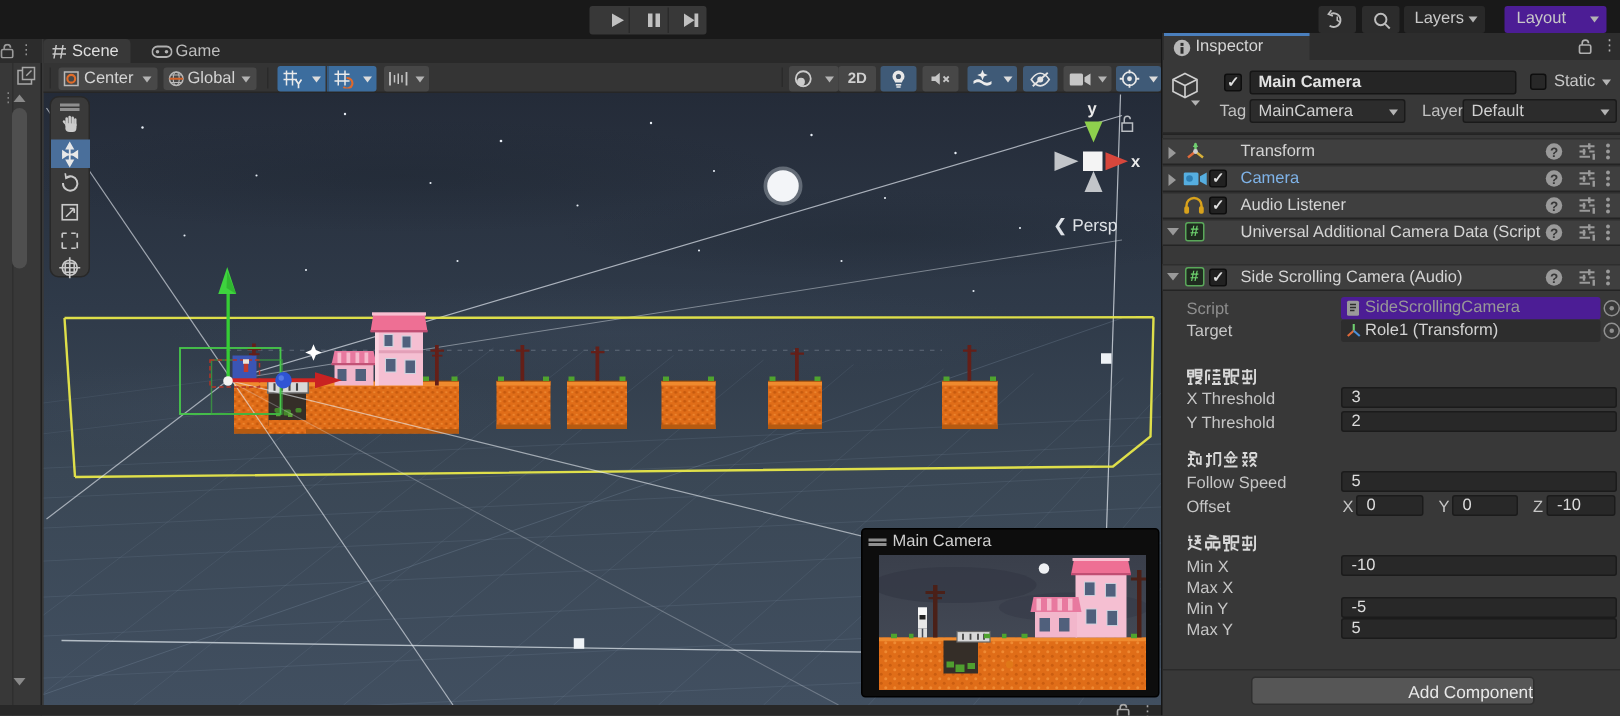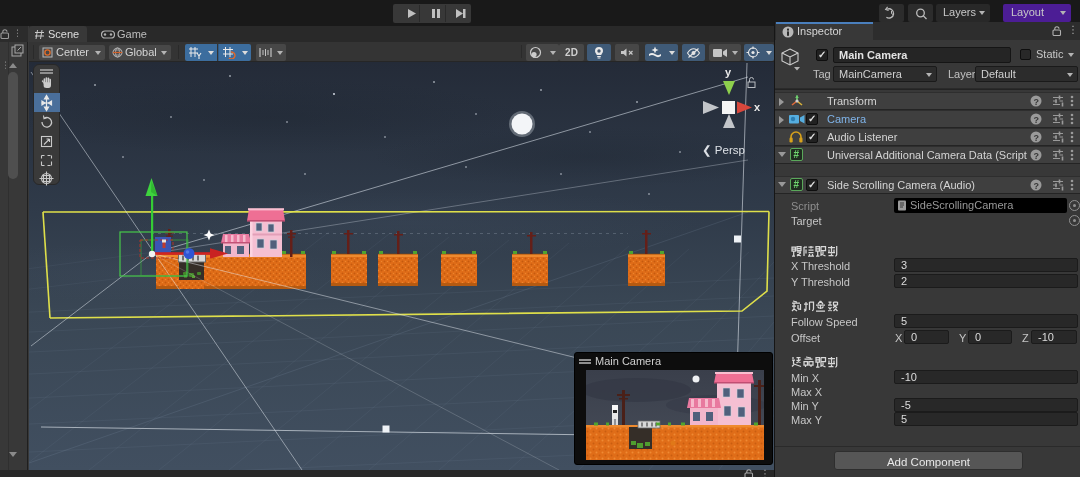--- a/index.html
+++ b/index.html
@@ -731,29 +731,39 @@
           <circle cx="44" cy="79" r="1.3" fill="#9a9a9a"></circle>
           <circle cx="44" cy="83" r="1.3" fill="#9a9a9a"></circle>
         </g>
  <use href="#hic" y="18"></use>
         <use href="#hic" y="36"></use>
         <use href="#hic" y="54"></use>
         <use href="#hic" y="84"></use>
 </svg>
 
 <span class="a lbl" style="left:16px;top:178px;color:#8e8e8e">Script</span>
-<div class="a" style="left:119px;top:176px;width:173px;height:15px;background:#000000;border-radius:2px">
+<div class="a" style="left:119px;top:176px;width:173px;height:15px;background:#4c1d95;border-radius:2px">
  <svg style="position:absolute;left:3px;top:2px" width="10" height="11">
           <rect x="1" y="0.5" width="8" height="10" rx="1" fill="#9a9a9a"></rect>
           <path d="M3 3 h4 M3 5 h4 M3 7 h3" stroke="#2d2d2d" stroke-width=".9"></path>
         </svg>
  <span style="position:absolute;left:16px;top:1px;font-size:11px;color:#989898">SideScrollingCamera</span>
       </div>
 <div class="a odot" style="left:294px;top:178px"></div>
 <span class="a lbl" style="left:16px;top:193px">Target</span>
+<div class="a" style="left:119px;top:191px;width:173px;height:15px;background:#2d2d2d;border-radius:2px">
+ <svg style="position:absolute;left:3px;top:2px" width="11" height="11">
+          <g stroke-width="1.4" fill="none">
+            <path d="M5.5 5.5 L5.5 1" stroke="#6fcf6f"></path>
+            <path d="M5.5 5.5 L1.5 9" stroke="#e06a3a"></path>
+            <path d="M5.5 5.5 L9.5 9" stroke="#4a90d9"></path>
+          </g>
+        </svg>
+ <span style="position:absolute;left:16px;top:1px;font-size:11px;color:#d2d2d2">Role1 (Transform)</span>
+      </div>
 <div class="a odot" style="left:294px;top:193px"></div>
 
 <svg class="a" style="left:16px;top:223px" width="50" height="12">
         <use href="#k1"></use>
         <use href="#k2" x="12"></use>
         <use href="#k3" x="24"></use>
         <use href="#k4" x="36"></use>
       </svg>
 <span class="a lbl" style="left:16px;top:238px">X Threshold</span>
 <div class="a fld" style="left:119px;top:236px">
@@ -802,15 +812,15 @@
 <span class="a lbl" style="left:16px;top:378px">Min Y</span>
 <div class="a fld" style="left:119px;top:376px">
         <span>-5</span>
       </div>
 <span class="a lbl" style="left:16px;top:392px">Max Y</span>
 <div class="a fld" style="left:119px;top:390px">
         <span>5</span>
       </div>
 
 <div class="a" style="left:0;top:424px;width:306px;height:1px;background:#2a2a2a"></div>
-<div class="a" style="left:59px;top:429px;width:189px;height:19px;background:#565656;border:1px solid #2e2e2e;border-radius:3px;text-align:center">
+<div class="a" style="left:59px;top:429px;width:189px;height:19px;background:#565656;border:1px solid #2e2e2e;border-radius:3px;text-align:right">
  <span style="font-size:11.5px;color:#e8e8e8;line-height:17px">Add Component</span></div>
 </div>
 </div>
 </body></html>

